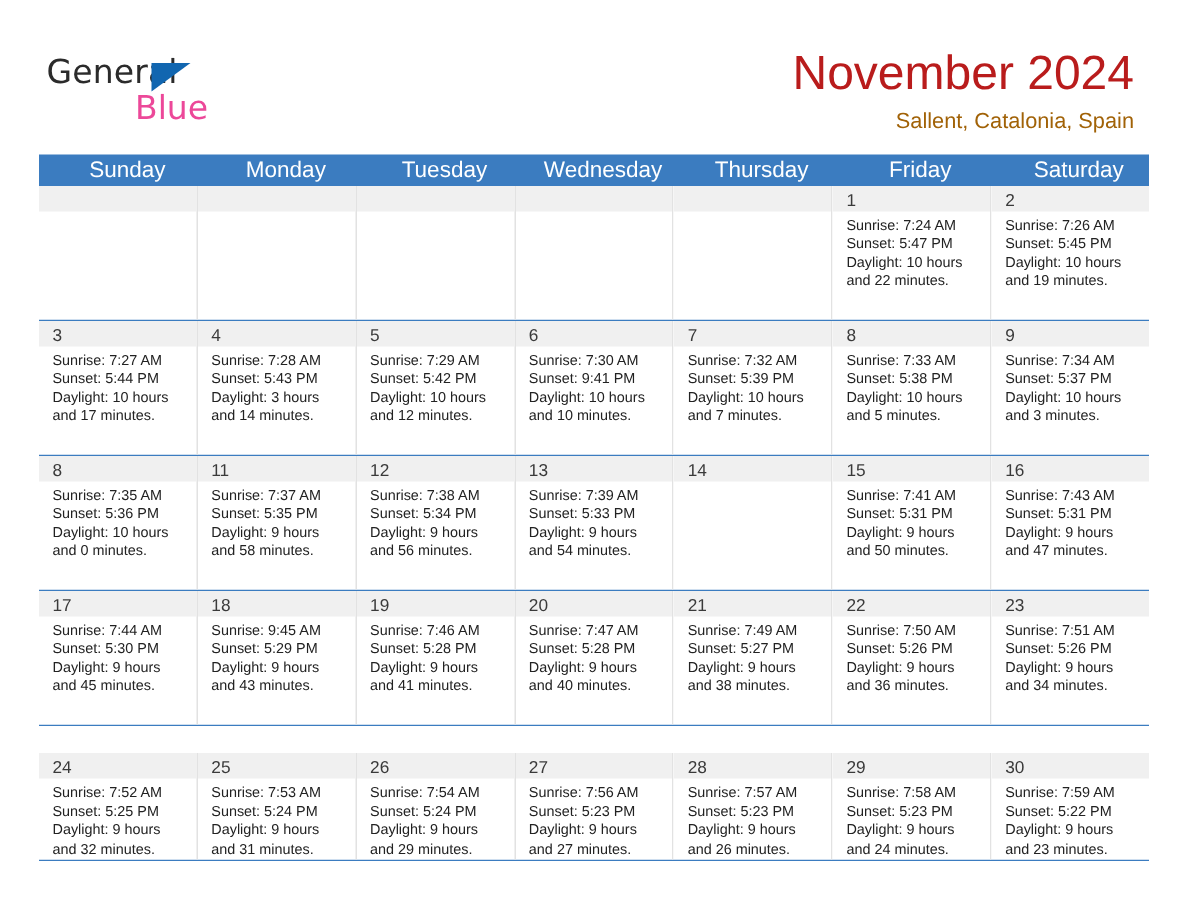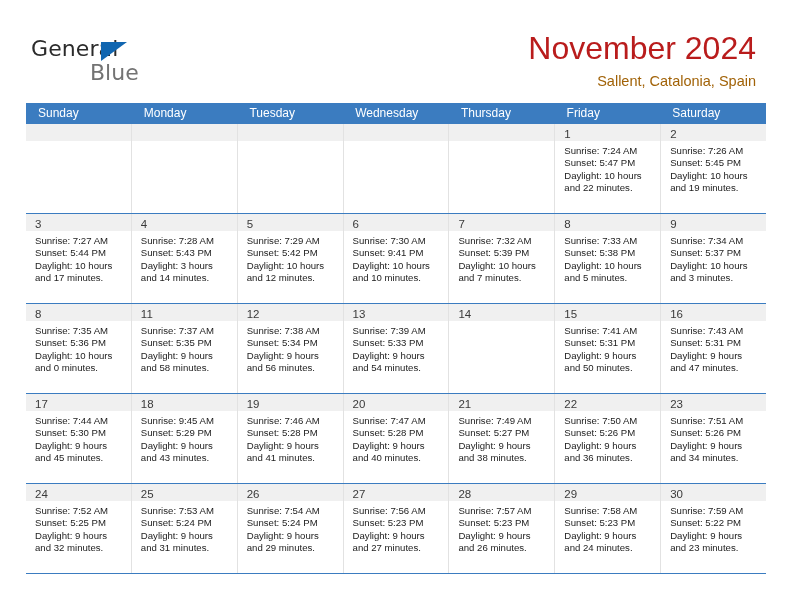--- a/index.html
+++ b/index.html
@@ -55,21 +55,21 @@
     width: 0;
     height: 0;
     border-left: 26px solid #1166b0;
     border-bottom: 19px solid transparent;
   }
   .brand-blue {
     position: absolute;
     left: 59px;
     top: 24px;
     font-size: 22px;
-    color: #737373;
+    color: #ec4899;
     font-family: "DejaVu Sans", sans-serif;
   }
 
   .title-block {
     position: absolute;
     right: 36px;
     top: 32px;
     text-align: right;
   }
   .cal-title {
@@ -96,36 +96,38 @@
 
   .dow-row {
     display: flex;
     width: 740px;
     height: 21px;
     background: #3b7cc0;
   }
   .dow-cell {
     flex: 1 1 0;
     color: #ffffff;
-    font-size: 12px;
+    font-size: 15px;
     line-height: 21px;
     padding-left: 12px;
     box-sizing: border-box;
     white-space: nowrap;
+    text-align: center;
   }
 
   .week-row {
     display: flex;
     width: 740px;
     height: 90px;
     border-bottom: 1.6px solid #3b7cc0;
     box-sizing: border-box;
   }
   .week-row:last-child {
     border-bottom: 1.6px solid #3b7cc0;
+    align-items: flex-end;
   }
 
   .day-cell {
     flex: 1 1 0;
     position: relative;
     box-sizing: border-box;
     border-right: 1px solid #e2e2e2;
     background: #ffffff;
     overflow: hidden;
   }

